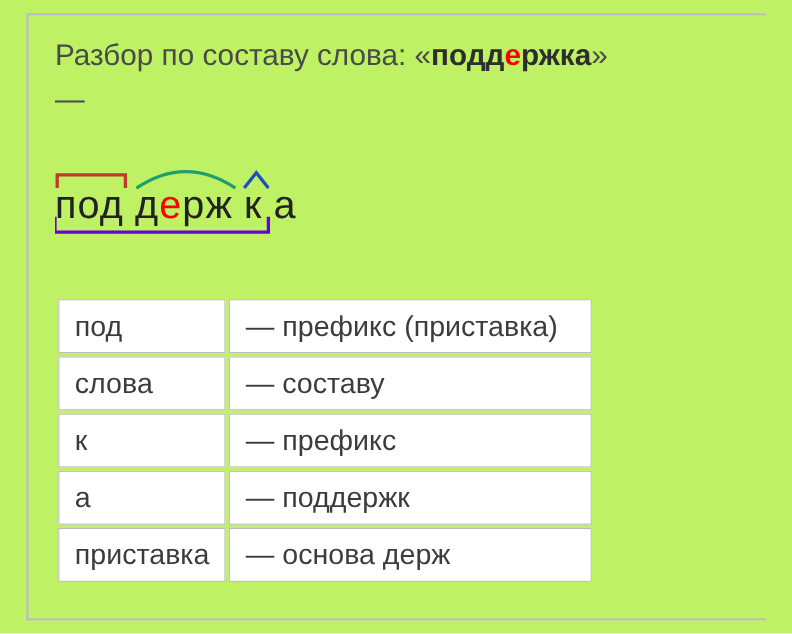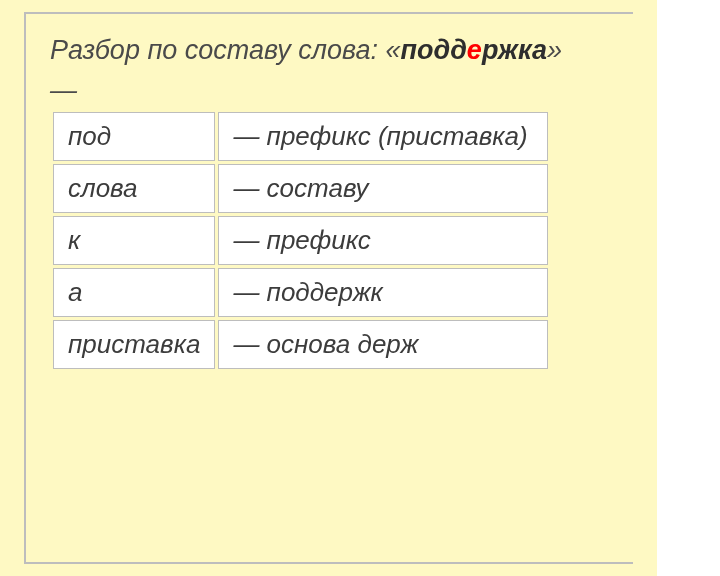--- a/index.html
+++ b/index.html
@@ -1,26 +1,25 @@
 <!DOCTYPE html>
 <html><head>
 <meta charset="utf-8">
 <style>
   html, body {
     margin: 0;
     padding: 0;
     background: #fff;
   }
   .page {
-    width: 657px;
+    width: 720px;
     height: 576px;
     box-sizing: border-box;
-    background: #fef9c3;
+    background: #bef264;
     position: relative;
-    font-style: italic;
   }
   .panel {
     position: absolute;
     left: 24px;
     top: 12px;
     right: 24px;
     bottom: 12px;
     border: 2px solid #bdbdbd;
     border-right: none;
     padding: 18px 24px 12px 24px;
@@ -102,20 +101,36 @@
 <body>
 
 <div class="page">
   <div class="panel">
 
     <div class="title">
       <span>Разбор по составу слова: «</span><span class="word-bold">подд</span><span class="stressed">е</span><span class="word-bold">ржка</span><span>»</span>
       <span class="mdash">—</span>
     </div>
 
+    <div class="diagram-wrap">
+
+      <svg class="diagram-svg" width="320" height="90">
+
+        <path d="M 2 36 L 2 24 L 64 24 L 64 36" fill="none" stroke-width="3" stroke="#c0392b"></path>
+
+        <path d="M 74 36 Q 119 6 164 36" fill="none" stroke-width="3" stroke="#1e9e6a"></path>
+
+        <path d="M 172 36 L 183 22 L 194 36" fill="none" stroke-width="3" stroke="#2050c0"></path>
+
+        <path d="M 0 62 L 0 76 L 194 76 L 194 62" fill="none" stroke-width="3" stroke="#6a00d8"></path>
+      </svg>
+      <div class="morph-text">
+        <span>под</span><span class="gap"></span><span>д</span><span class="red">е</span><span>рж</span><span class="gap"></span><span>к</span><span class="gap"></span><span>а</span>
+      </div>
+    </div>
 
     <table class="morph-table">
       <tbody>
         <tr>
           <td class="part">под</td>
           <td class="desc">— префикс (приставка)</td>
         </tr>
         <tr>
           <td class="part">слова</td>
           <td class="desc">— составу</td>

